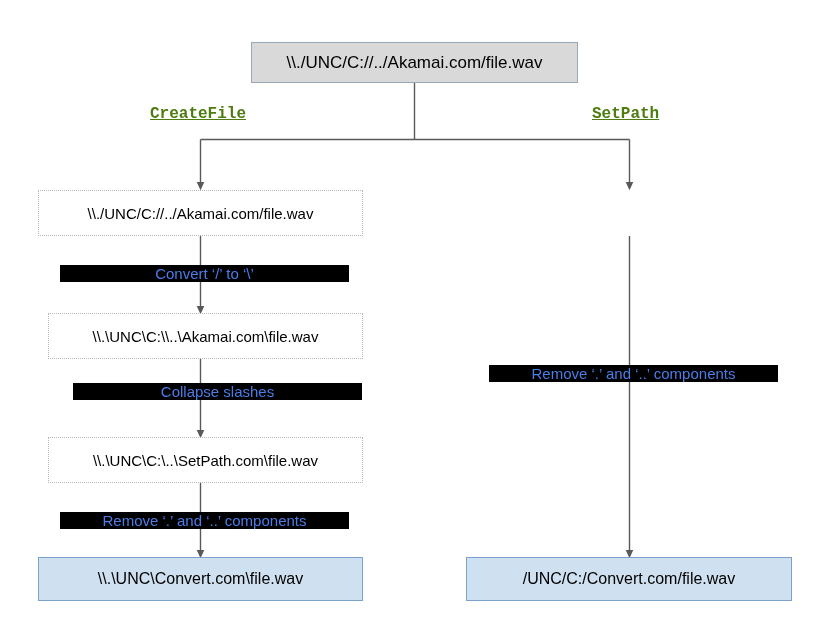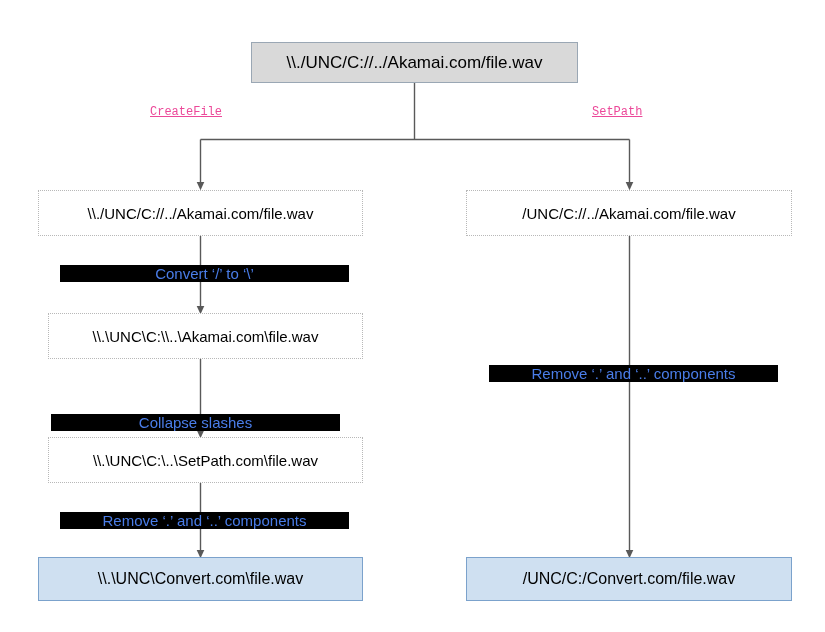--- a/index.html
+++ b/index.html
@@ -53,23 +53,23 @@
     font-size: 15px;
   }
   .node-final {
     background: #cfe0f1;
     border: 1px solid #7ba2cc;
     font-size: 16px;
   }
   .api-label {
     position: absolute;
     font-family: "Liberation Mono", monospace;
-    font-size: 12px;
-    font-weight: normal;
-    color: #ec4899;
+    font-size: 16px;
+    font-weight: bold;
+    color: #4d7c0f;
     text-decoration: underline;
     white-space: nowrap;
     z-index: 4;
   }
   .edge-label {
     position: absolute;
     font-family: "Liberation Sans", sans-serif;
     font-size: 15px;
     color: #4a7de8;
     white-space: nowrap;
@@ -113,27 +113,26 @@
   <div class="api-label" style="left:150px; top:105px;">CreateFile</div>
 
   <div class="api-label" style="left:592px; top:105px;">SetPath</div>
 
   <div class="node node-step" style="left:38px; top:190px; width:325px; height:46px;">\\./UNC/C://../Akamai.com/file.wav</div>
 
   <div class="edge-label" style="left:60px; top:265px; width:281px;">Convert ‘/’ to ‘\’</div>
 
   <div class="node node-step" style="left:48px; top:313px; width:315px; height:46px;">\\.\UNC\C:\\..\Akamai.com\file.wav</div>
 
-  <div class="edge-label" style="left:51px; top:383px; width:281px;margin-top:31px;">Collapse slashes</div>
+  <div class="edge-label" style="left:73px; top:383px; width:281px;">Collapse slashes</div>
 
   <div class="node node-step" style="left:48px; top:437px; width:315px; height:46px;">\\.\UNC\C:\..\SetPath.com\file.wav</div>
 
   <div class="edge-label" style="left:60px; top:512px; width:281px;">Remove ‘.’ and ‘..’ components</div>
 
   <div class="node node-final" style="left:38px; top:557px; width:325px; height:44px;">\\.\UNC\Convert.com\file.wav</div>
 
-  <div class="node node-step" style="left:466px; top:190px; width:326px; height:46px;">/UNC/C://../Akamai.com/file.wav</div>
 
   <div class="edge-label" style="left:489px; top:365px; width:281px;">Remove ‘.’ and ‘..’ components</div>
 
   <div class="node node-final" style="left:466px; top:557px; width:326px; height:44px;">/UNC/C:/Convert.com/file.wav</div>
 
 </div>
 
 </body></html>

